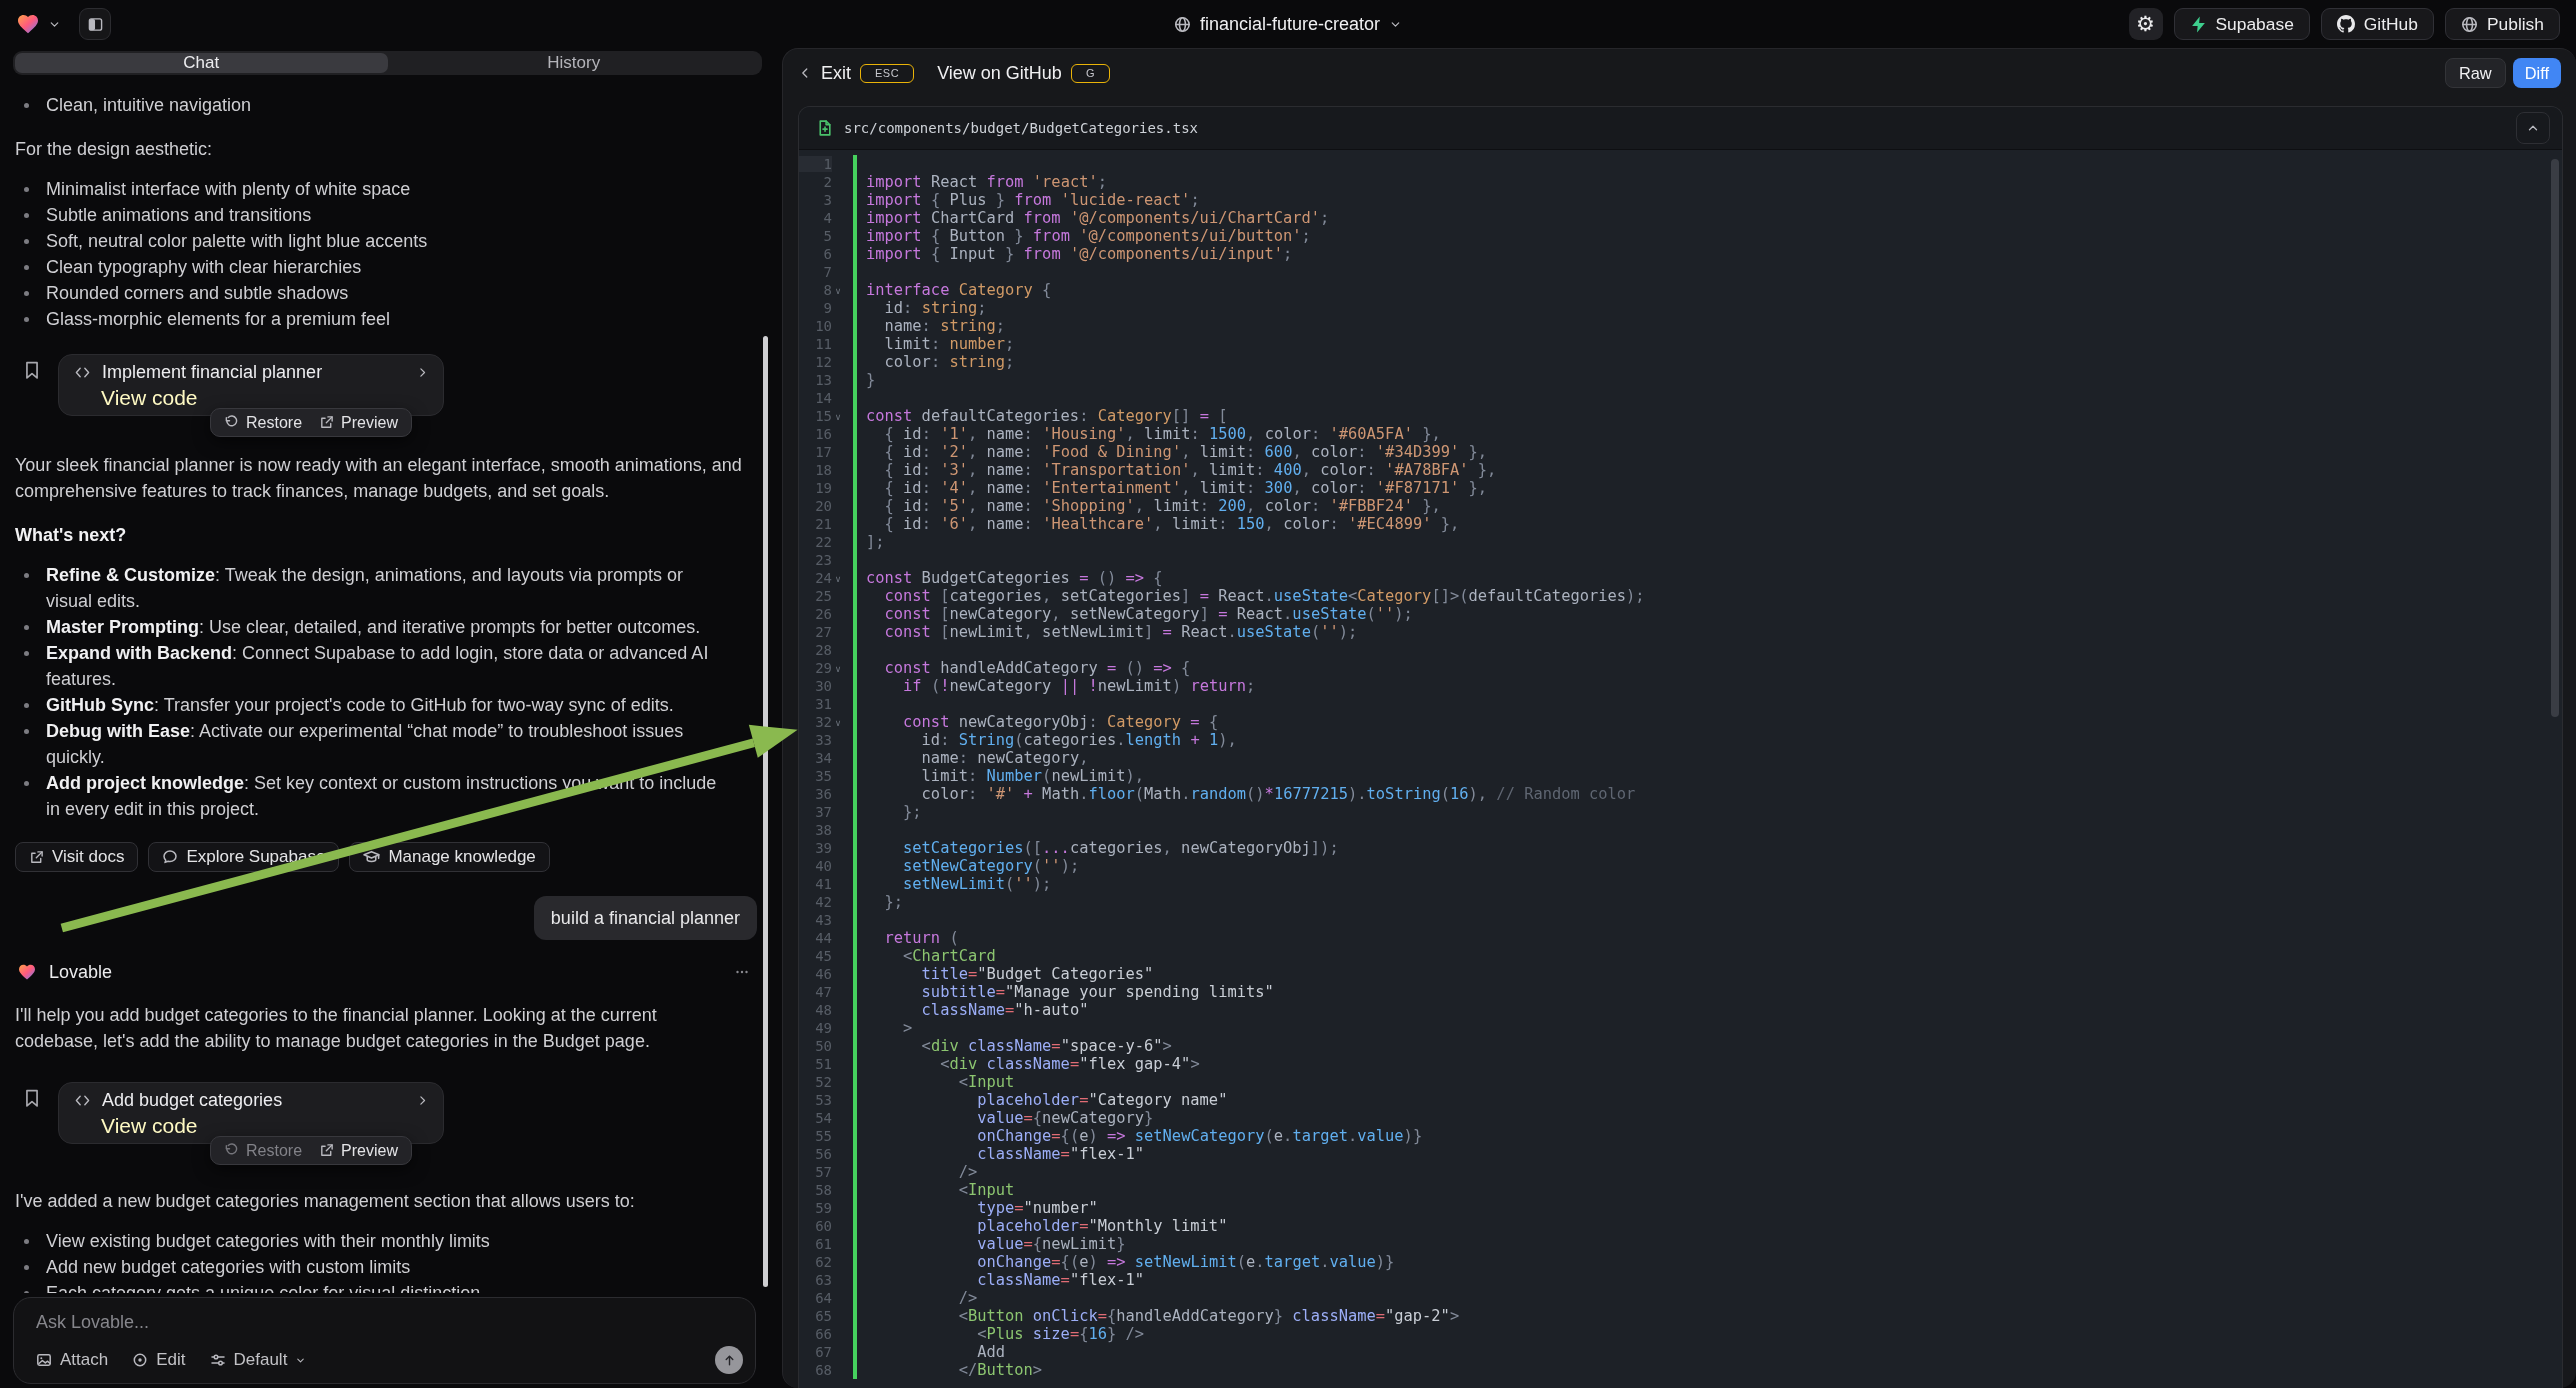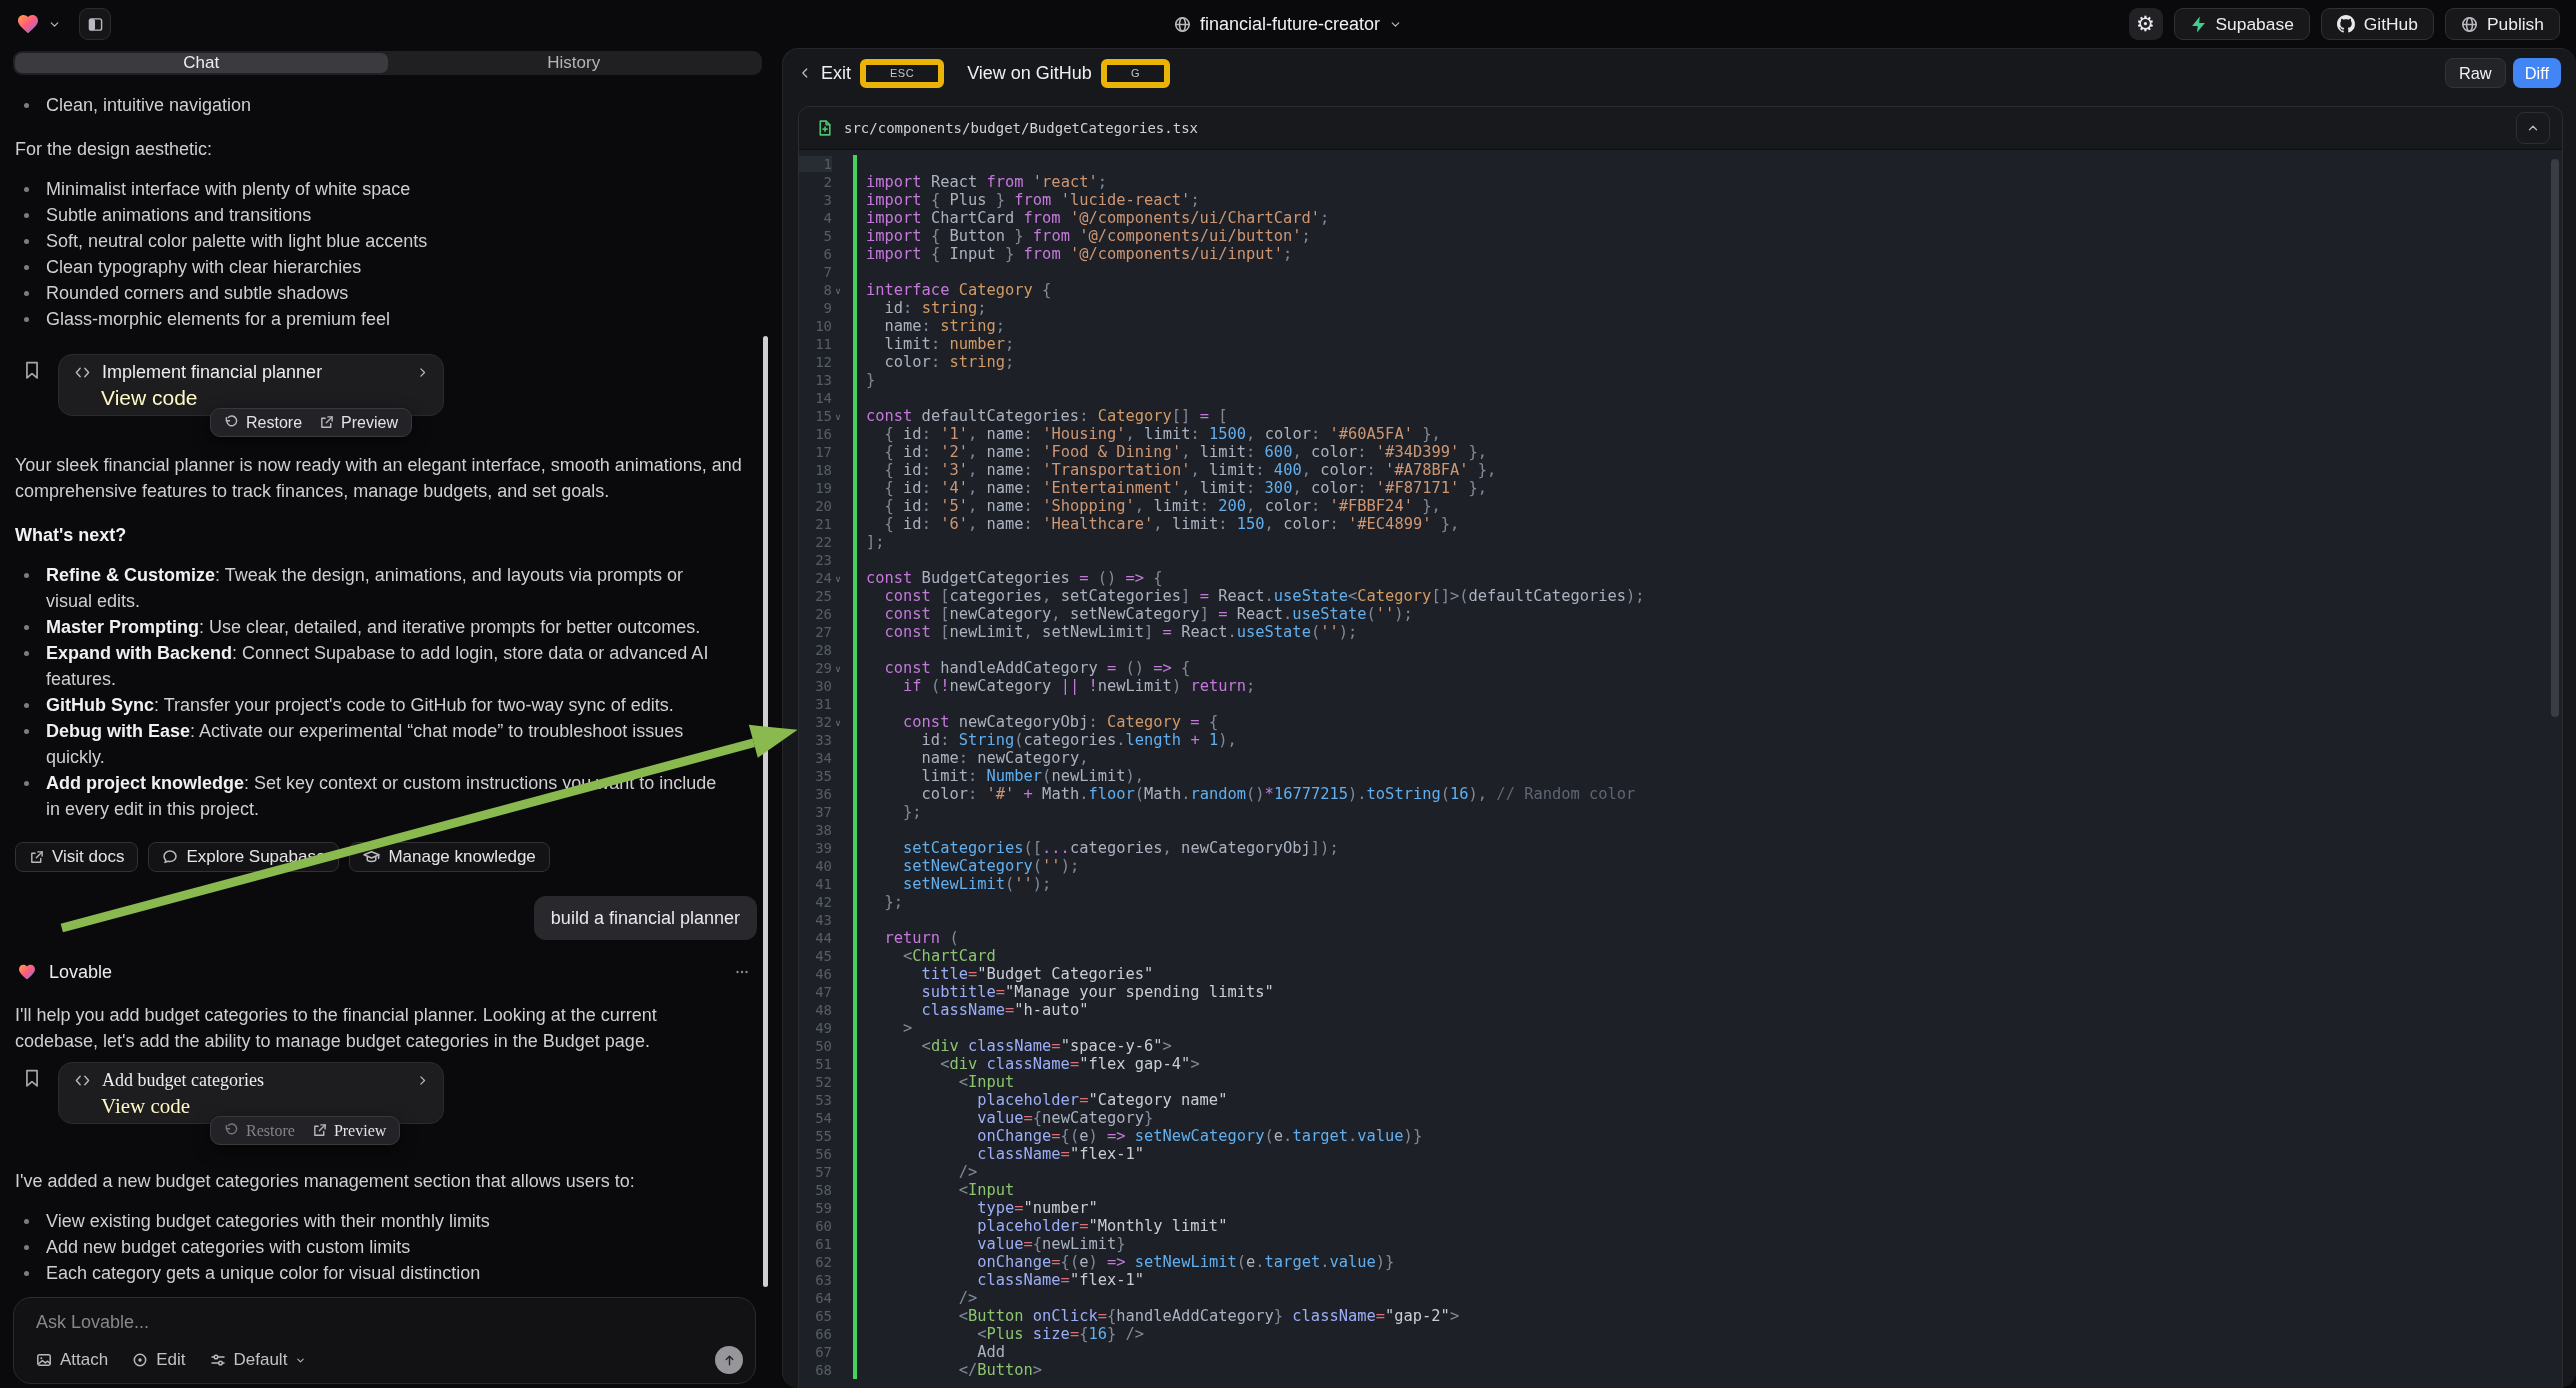--- a/index.html
+++ b/index.html
@@ -37,21 +37,21 @@
   .chat-scroll { position:absolute; left:0; right:25px; top:30px; bottom:95px; overflow:hidden; padding:0 0 0 15px; }
 
   .para { color:#cfcfd3; font-size:18px; line-height:26px; margin-top:18px; max-width:727px; }
   .para.bold { color:#f2f2f4; font-weight:bold; }
   .blist { list-style:none; margin-top:14px; }
   .blist li { position:relative; padding-left:31px; color:#cfcfd3; font-size:18px; line-height:26px; max-width:717px; }
   .blist li b { color:#f0f0f2; }
   .blist .dot { position:absolute; left:9px; top:11px; width:5px; height:5px; border-radius:50%; background:#7c7c82; }
 
   .vc-row { position:relative; height:62px; margin:22px 0 36px; }
-  .vc-row.second { margin:8px 0 44px;font-family:Liberation Serif, serif; }
+  .vc-row.second { margin:28px 0 44px; }
   .bookmark { position:absolute; left:8px; top:6px; color:#a8a8ae; }
   .vcard { position:absolute; left:43px; top:0; width:386px; height:62px; background:#1d1d20;
     border:1px solid #2b2b2f; border-radius:14px; padding:7px 14px; cursor:pointer; }
   .vcard-r1 { display:flex; align-items:center; gap:10px; }
   .vcard-title { color:#ededf0; font-size:18px; flex:1; white-space:nowrap; }
   .vcard-view { color:#fef9c3; font-size:21px; margin:3px 0 0 28px; }
   .vc-toolbar { position:absolute; left:195px; top:54px; height:29px; display:flex; align-items:center; gap:17px;
     background:#232327; border:1px solid #38383d; border-radius:10px; padding:0 13px;
     box-shadow:0 5px 16px rgba(0,0,0,.55); z-index:5; }
   .vt-item { display:flex; align-items:center; gap:7px; color:#e3e3e6; font-size:16px; cursor:pointer; }
@@ -81,22 +81,22 @@
   .cbtn { display:flex; align-items:center; gap:8px; color:#c2c2c6; font-size:17px; cursor:pointer; }
   .send { margin-left:auto; width:28px; height:28px; border-radius:50%; background:#96969b; border:none;
     display:flex; align-items:center; justify-content:center; cursor:pointer; color:#222226; }
 
   
   .workspace { position:absolute; left:782px; top:48px; width:1794px; height:1340px; background:#17181b;
     border-left:1px solid #26262a; border-top:1px solid #26262a; border-top-left-radius:14px;border-radius:16px; }
   .ws-header { height:48px; display:flex; align-items:center; padding:0 15px; gap:9px; }
   .ws-exit { display:flex; align-items:center; gap:9px; cursor:pointer; }
   .ws-label { color:#f0f0f2; font-size:18px; }
-  .kbd { border:6px solid #eab308; border-radius:6px; color:#c6c6cc; font-size:11px; letter-spacing:0.5px;
-    padding:3px 24px; line-height:1; }
+  .kbd { border:1px solid #eab308; border-radius:6px; color:#c6c6cc; font-size:11px; letter-spacing:0.5px;
+    padding:3px 14px; line-height:1; }
   .ws-gh { display:flex; align-items:center; gap:9px; margin-left:14px; cursor:pointer; }
   .ws-right { margin-left:auto; display:flex; gap:7px; }
   .btn-raw { height:30px; padding:0 13px; background:#232428; border:1px solid #333438; border-radius:8px;
     color:#f0f0f2; font-size:16.4px; cursor:pointer; font-family:"Liberation Sans", sans-serif; }
   .btn-diff { height:30px; padding:0 12px; background:var(--accent-blue,#4186f4); border:none; border-radius:8px;
     color:#fff; font-size:16.4px; cursor:pointer; font-family:"Liberation Sans", sans-serif; }
 
   .code-card { position:absolute; left:15px; right:13px; top:57px; bottom:0; background:#1d2127;
     border:1px solid #2b2c30; border-bottom:none; border-radius:12px 12px 0 0; overflow:hidden; }
   .code-header { height:43px; background:#17191d; border-bottom:1px solid #0e0f12; display:flex;

